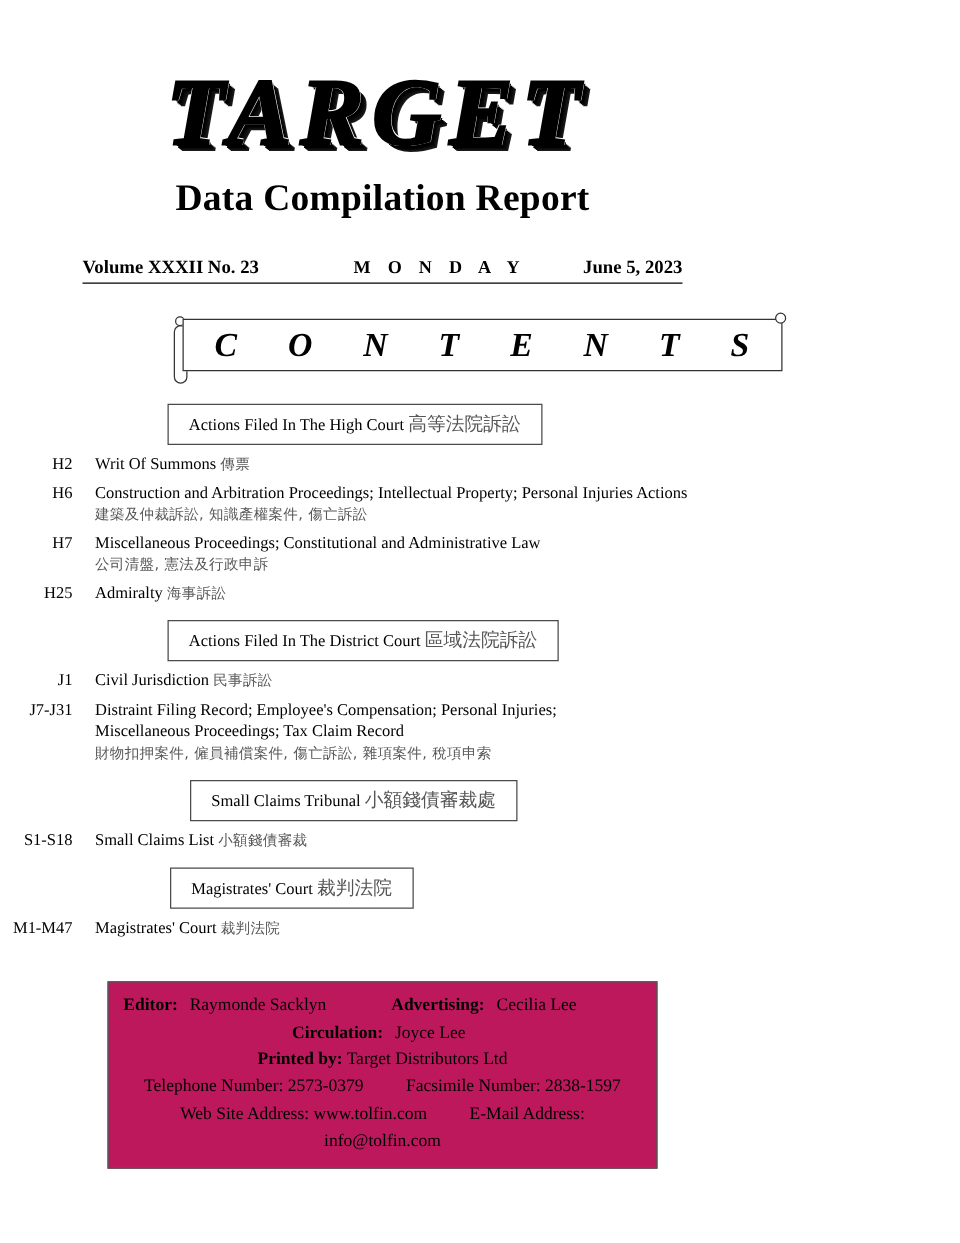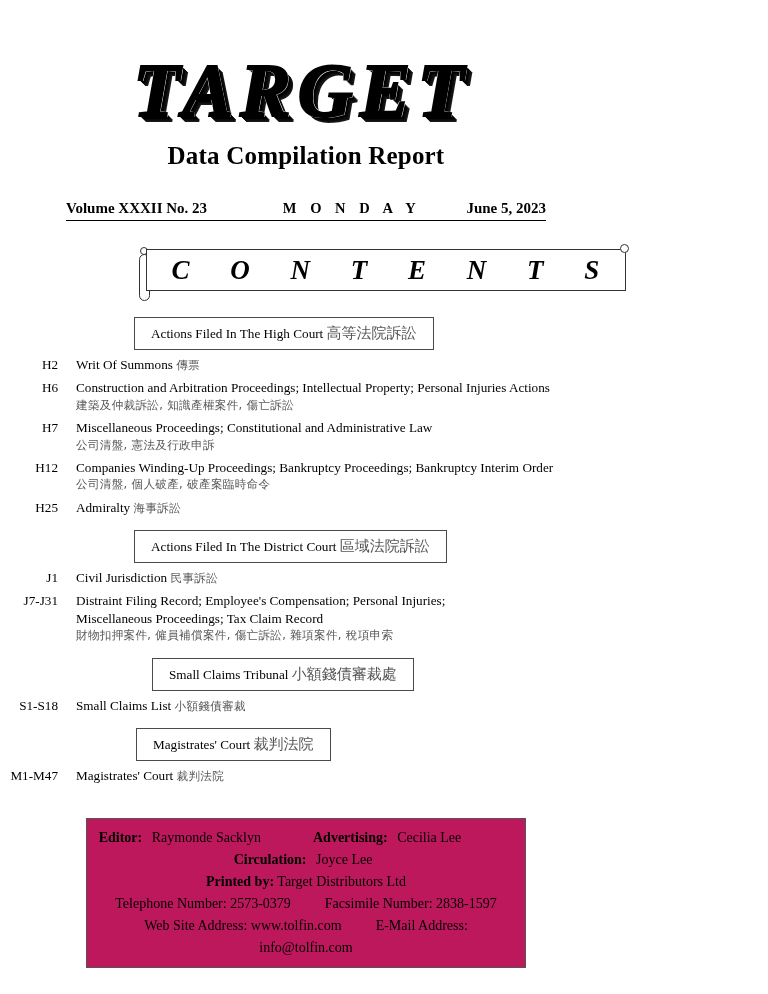--- a/index.html
+++ b/index.html
@@ -43,21 +43,21 @@
       1.2px 1.2px 0 #ffffff,
       2px 2px 0 #000000,
       3px 3px 0 #000000,
       4px 4px 0 #0a0a0a,
       5px 5px 0 #111111,
       6px 6px 0 #1a1a1a;
     -webkit-text-stroke: 2.2px #000000;
     padding-right: 8px;
   }
   .subtitle {
-    font-size: 25px;
+    font-size: 30px;
     font-weight: bold;
     letter-spacing: 0.2px;
     margin-top: 14px;
   }
 
   
   .volbar {
     margin: 30px 66px 0 66px;
     display: flex;
     align-items: flex-end;
@@ -243,27 +243,20 @@
     </div>
 
     <div class="entry">
       <div class="code">H7</div>
       <div class="desc">
         <span class="en">Miscellaneous Proceedings; Constitutional and Administrative Law</span>
         <span class="cn block">公司清盤, 憲法及行政申訴</span>
       </div>
     </div>
 
-    <div class="entry">
-      <div class="code">H12</div>
-      <div class="desc">
-        <span class="en">Companies Winding-Up Proceedings; Bankruptcy Proceedings; Bankruptcy Interim Order</span>
-        <span class="cn block">公司清盤, 個人破產, 破產案臨時命令</span>
-      </div>
-    </div>
 
     <div class="entry">
       <div class="code">H25</div>
       <div class="desc">
         <span class="en inline">Admiralty </span><span class="cn">海事訴訟</span>
       </div>
     </div>
 
     <div class="sect-head-wrap w2">
       <div class="sect-head">

